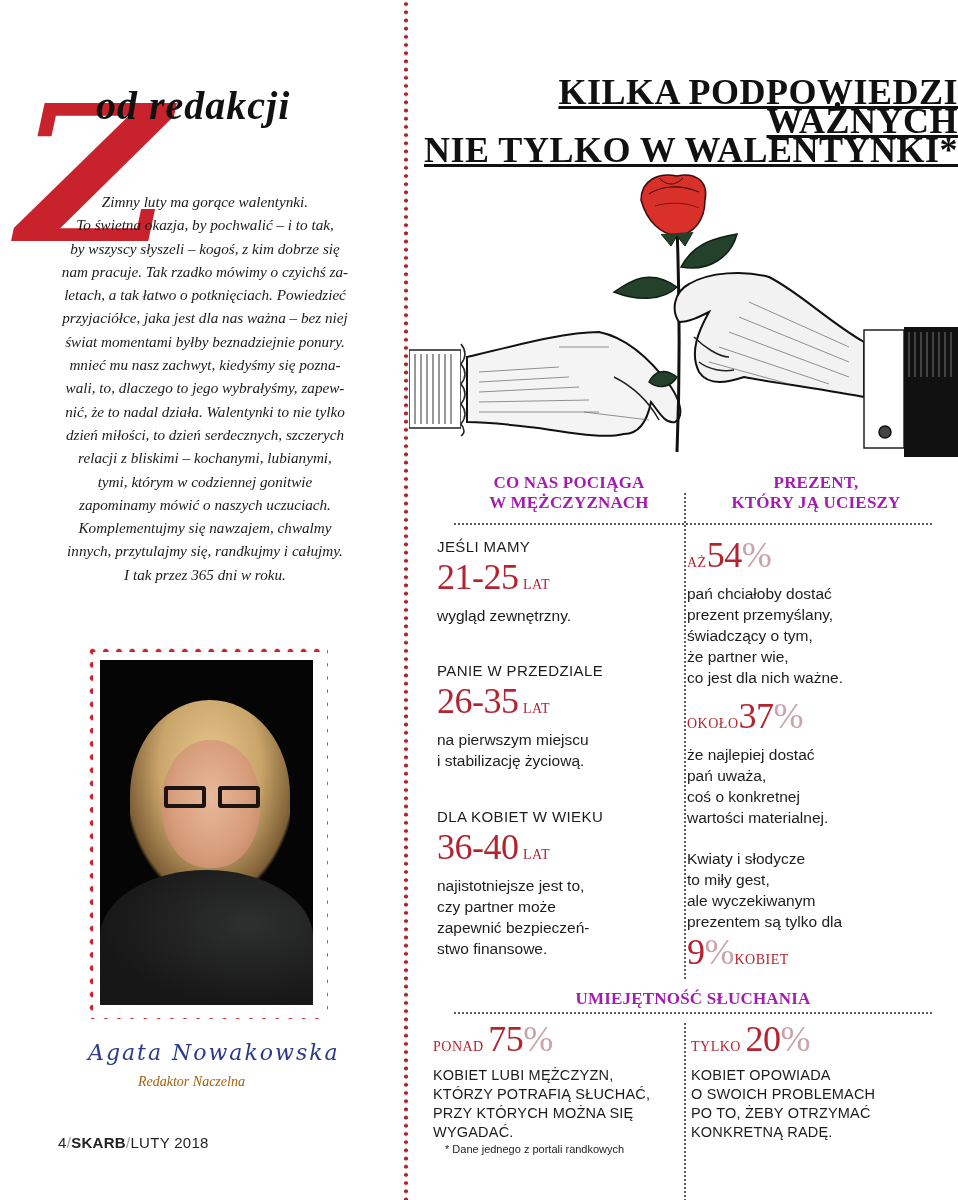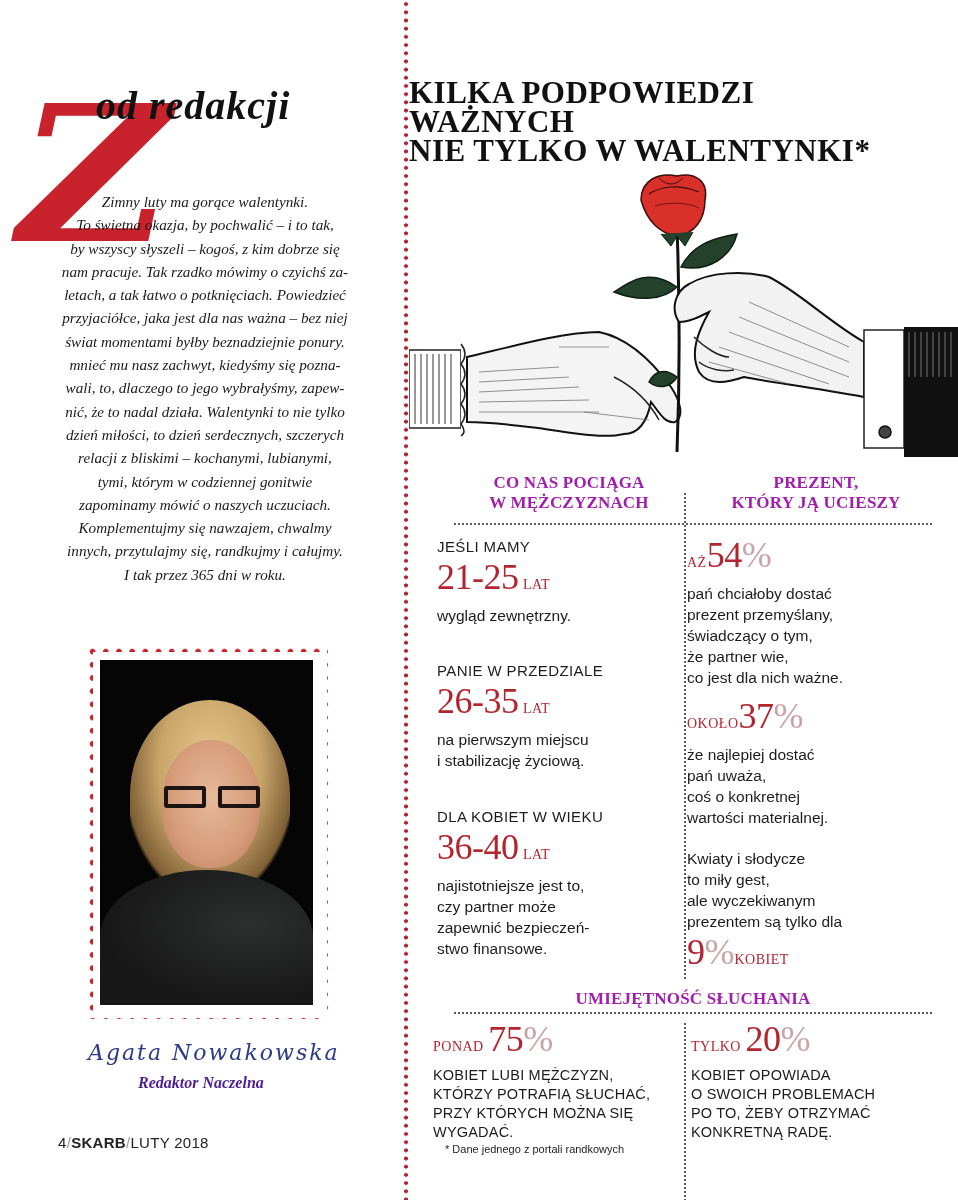--- a/index.html
+++ b/index.html
@@ -63,42 +63,42 @@
       background: radial-gradient(ellipse at 70% 40%, #2e302f 0%, #161716 70%);
     }
 
     .signature {
       position: absolute; left: 88px; top: 1040px; width: 240px; height: 36px;
       font-family: "DejaVu Serif", serif; font-style: italic; font-size: 22px;
       color: #2b3a8a; letter-spacing: 2px; white-space: nowrap;
     }
     .role {
       position: absolute; left: 138px; top: 1074px;
-      font-family: "Liberation Serif", serif; font-style: italic; font-weight: bold;
-      font-size: 16px; color: #4c1d95;
+      font-family: "Liberation Serif", serif; font-style: italic; font-weight: normal;
+      font-size: 14px; color: #a16207;
     }
     .folio {
       position: absolute; left: 58px; top: 1134px; font-size: 15px; color: #222; letter-spacing: 0.3px;
     }
     .folio .slash { color: #999; }
     .folio .brand { font-weight: bold; }
 
     
     .divider {
       position: absolute; left: 403px; top: 0; width: 6px; height: 1200px;
       background-image: radial-gradient(circle, #b0222b 1.7px, transparent 2.1px);
       background-size: 6px 8.2px;
     }
 
     
     .right { position: absolute; left: 409px; top: 0; width: 549px; height: 1200px; }
     .title {
-      position: absolute; left: 0; top: 78px; width: 549px; text-align: left;
-      font-family: "Liberation Serif", serif; font-size: 31px; line-height: 29px;
-      letter-spacing: 0.5px; color: #111;
+      position: absolute; left: 0; top: 78px; width: 549px; text-align: right;
+      font-family: "Liberation Serif", serif; font-size: 36px; line-height: 29px;
+      letter-spacing: 0.5px; color: #111; text-decoration: underline;
     }
     .title .line { display: block; }
 
     .illustration { position: absolute; left: 0; top: 172px; width: 549px; height: 300px; }
 
     .sec-head {
       position: absolute; text-align: center;
       font-family: "Liberation Serif", serif; font-weight: bold; font-size: 17px;
       line-height: 20px; color: #a21caf; letter-spacing: 0.2px;
     }

